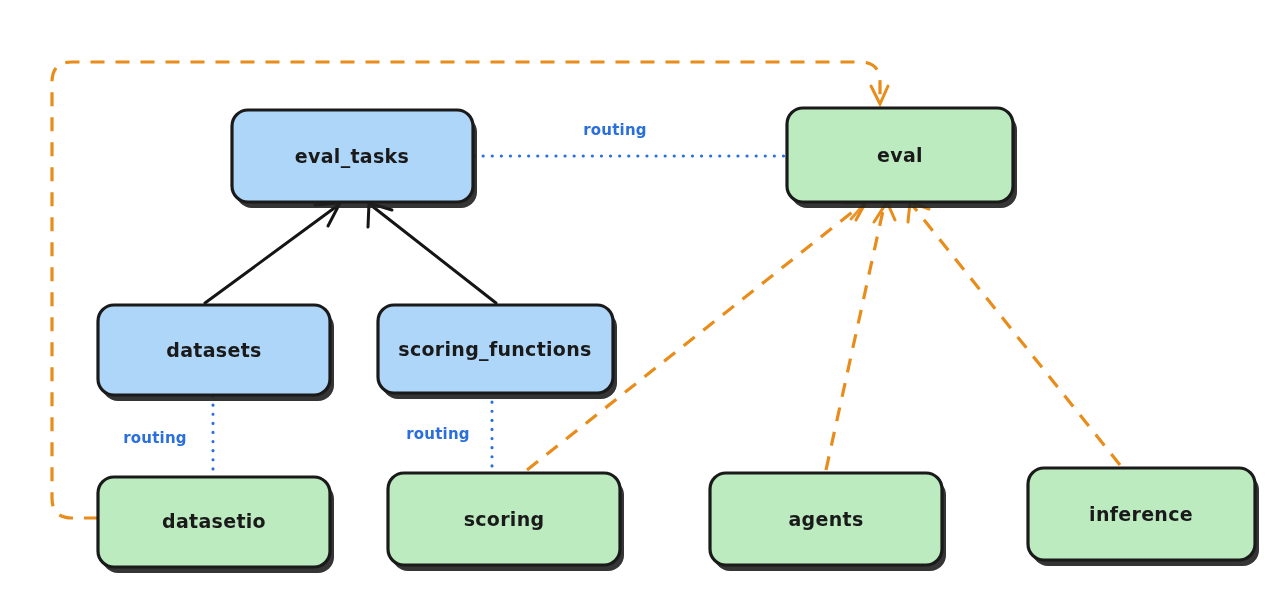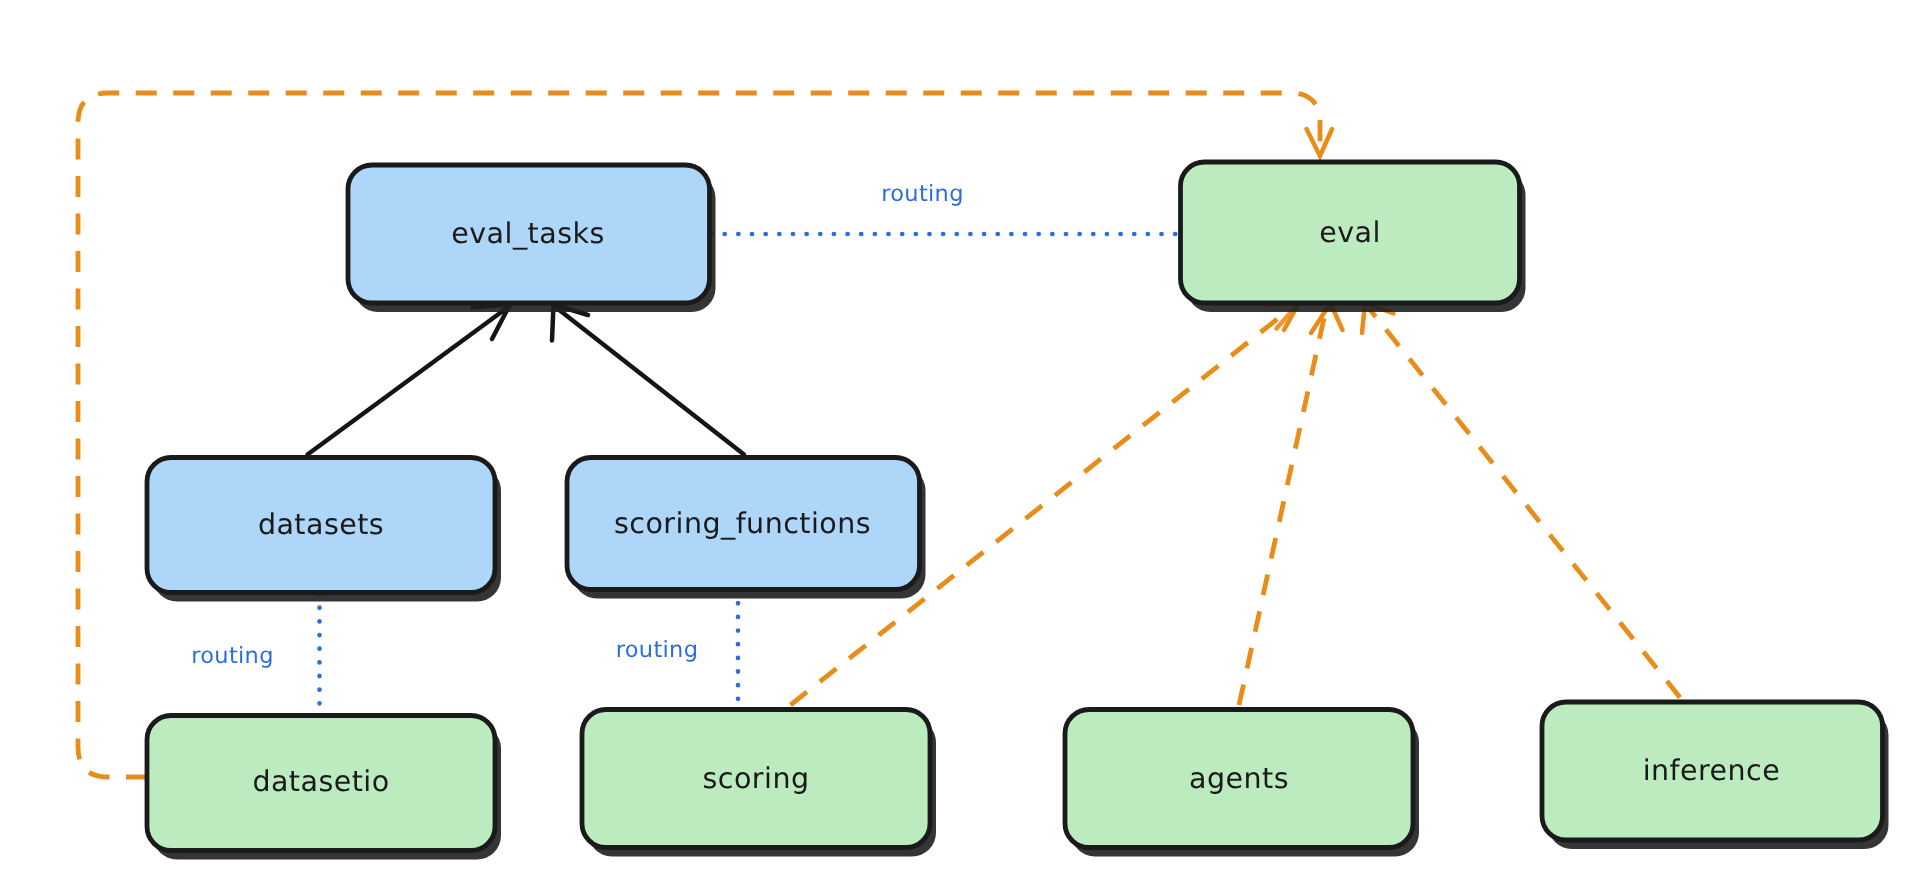--- a/index.html
+++ b/index.html
@@ -7,20 +7,21 @@
     padding: 0;
     background: #ffffff;
   }
   #canvas {
     position: relative;
     width: 1280px;
     height: 596px;
     background: #ffffff;
     overflow: hidden;
     font-family: "DejaVu Sans", sans-serif;
+    font-weight: bold;
   }
   #diagram-svg {
     position: absolute;
     top: 0;
     left: 0;
     width: 1280px;
     height: 596px;
   }
   .node-label {
     font-family: "DejaVu Sans", sans-serif;

